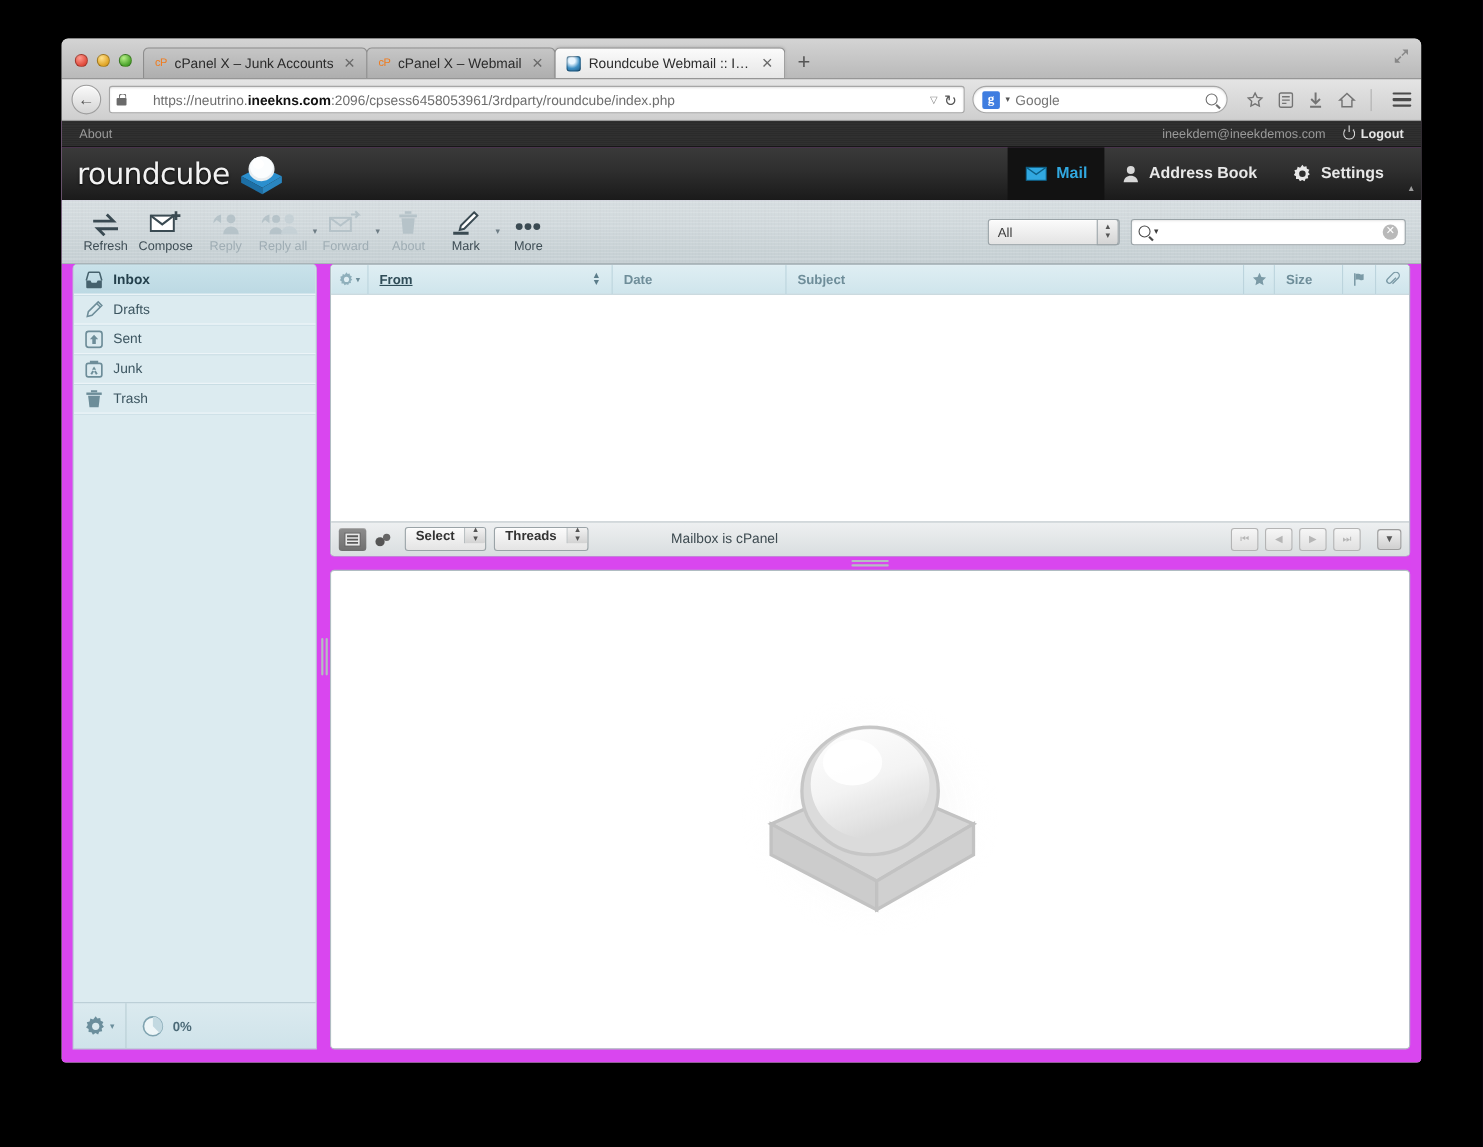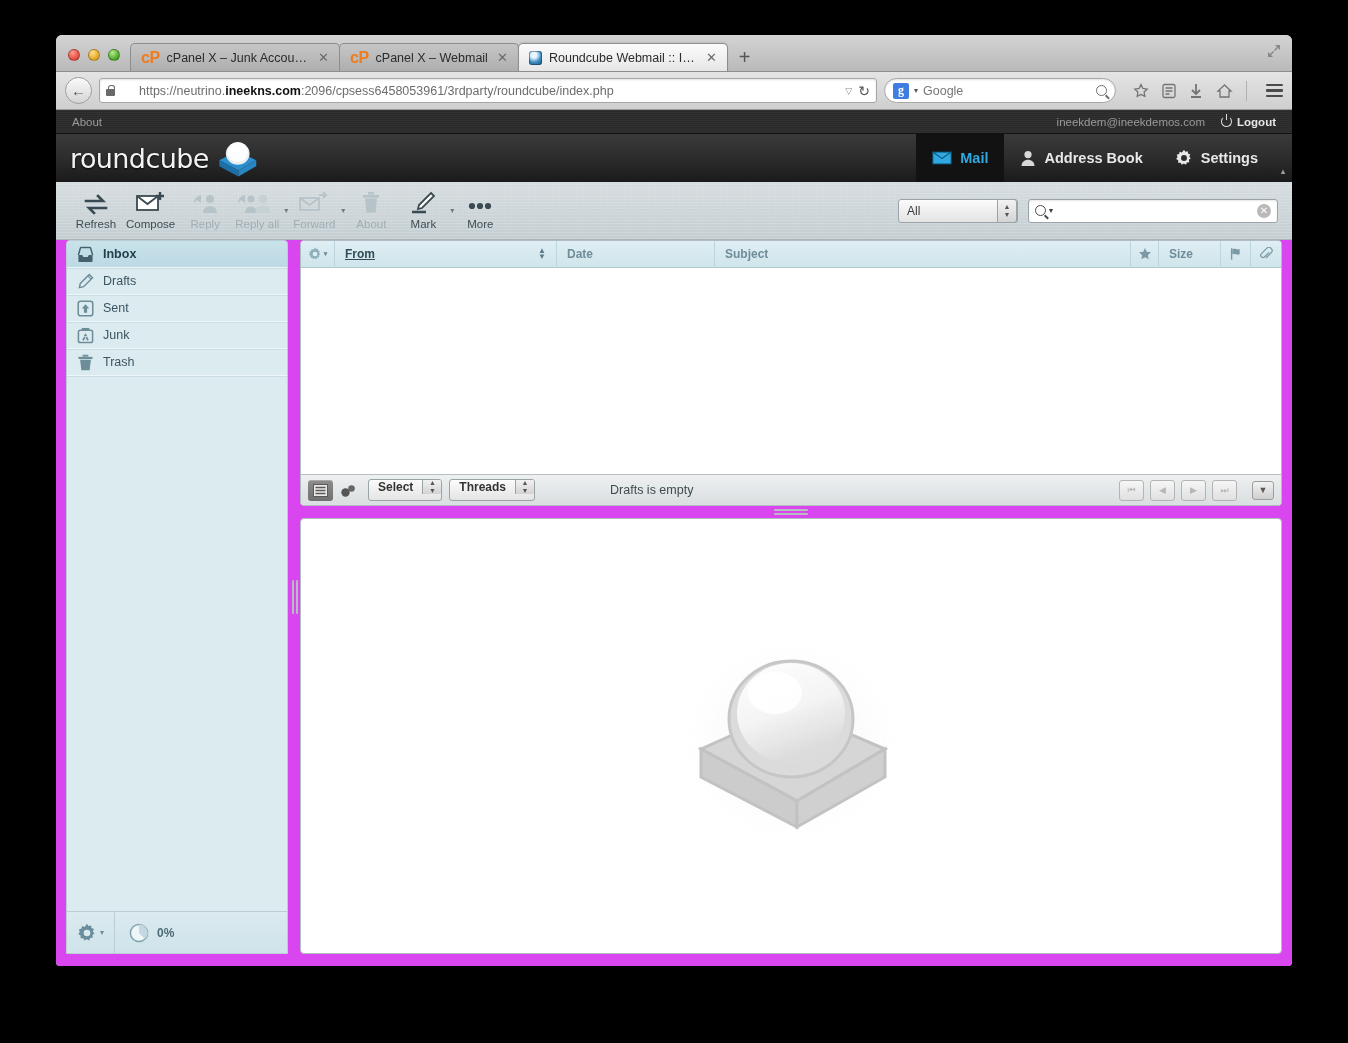--- a/index.html
+++ b/index.html
@@ -57,21 +57,21 @@
     border-color: #8d8d8d;
     z-index: 3;
     box-shadow: 0 -1px 2px rgba(0,0,0,.08);
   }
   .tab-label { white-space: nowrap; overflow: hidden; text-overflow: ellipsis; }
   .tab-close {
     font-size: 13px; color: #6a6a6a; line-height: 1;
     padding: 0 2px; cursor: pointer;
   }
   .cp-favicon {
-    font-weight: bold; font-size: 16px; color: #f07b1d;
+    font-weight: normal; font-size: 10px; color: #f07b1d;
     letter-spacing: -.5px;
   }
   .rc-favicon {
     width: 14px; height: 14px; border-radius: 3px;
     background: radial-gradient(circle at 38% 30%, #eaf6ff 0 22%, #3f8fc4 55%, #16527d 100%);
     box-shadow: inset 0 0 0 1px rgba(0,0,0,.3);
   }
   .newtab {
     font-size: 20px; color: #555; line-height: 1;
     padding: 0 12px 4px 12px; cursor: pointer; font-weight: 300;
@@ -833,21 +833,21 @@
             </div>
 
             <div class="drop-ctl">
               <span class="dv">Threads</span>
               <span class="dstep">
                   <span>▲</span>
                   <span>▼</span>
                 </span>
             </div>
 
-            <span class="mb-status">Drafts is empty</span>
+            <span class="mb-status">Mailbox is cPanel</span>
 
             <div class="pager">
               <span class="pg-btn">⏮</span>
               <span class="pg-btn">◀</span>
               <span class="pg-btn">▶</span>
               <span class="pg-btn">⏭</span>
             </div>
             <span class="list-opt-btn">▼</span>
           </div>
         </div>

